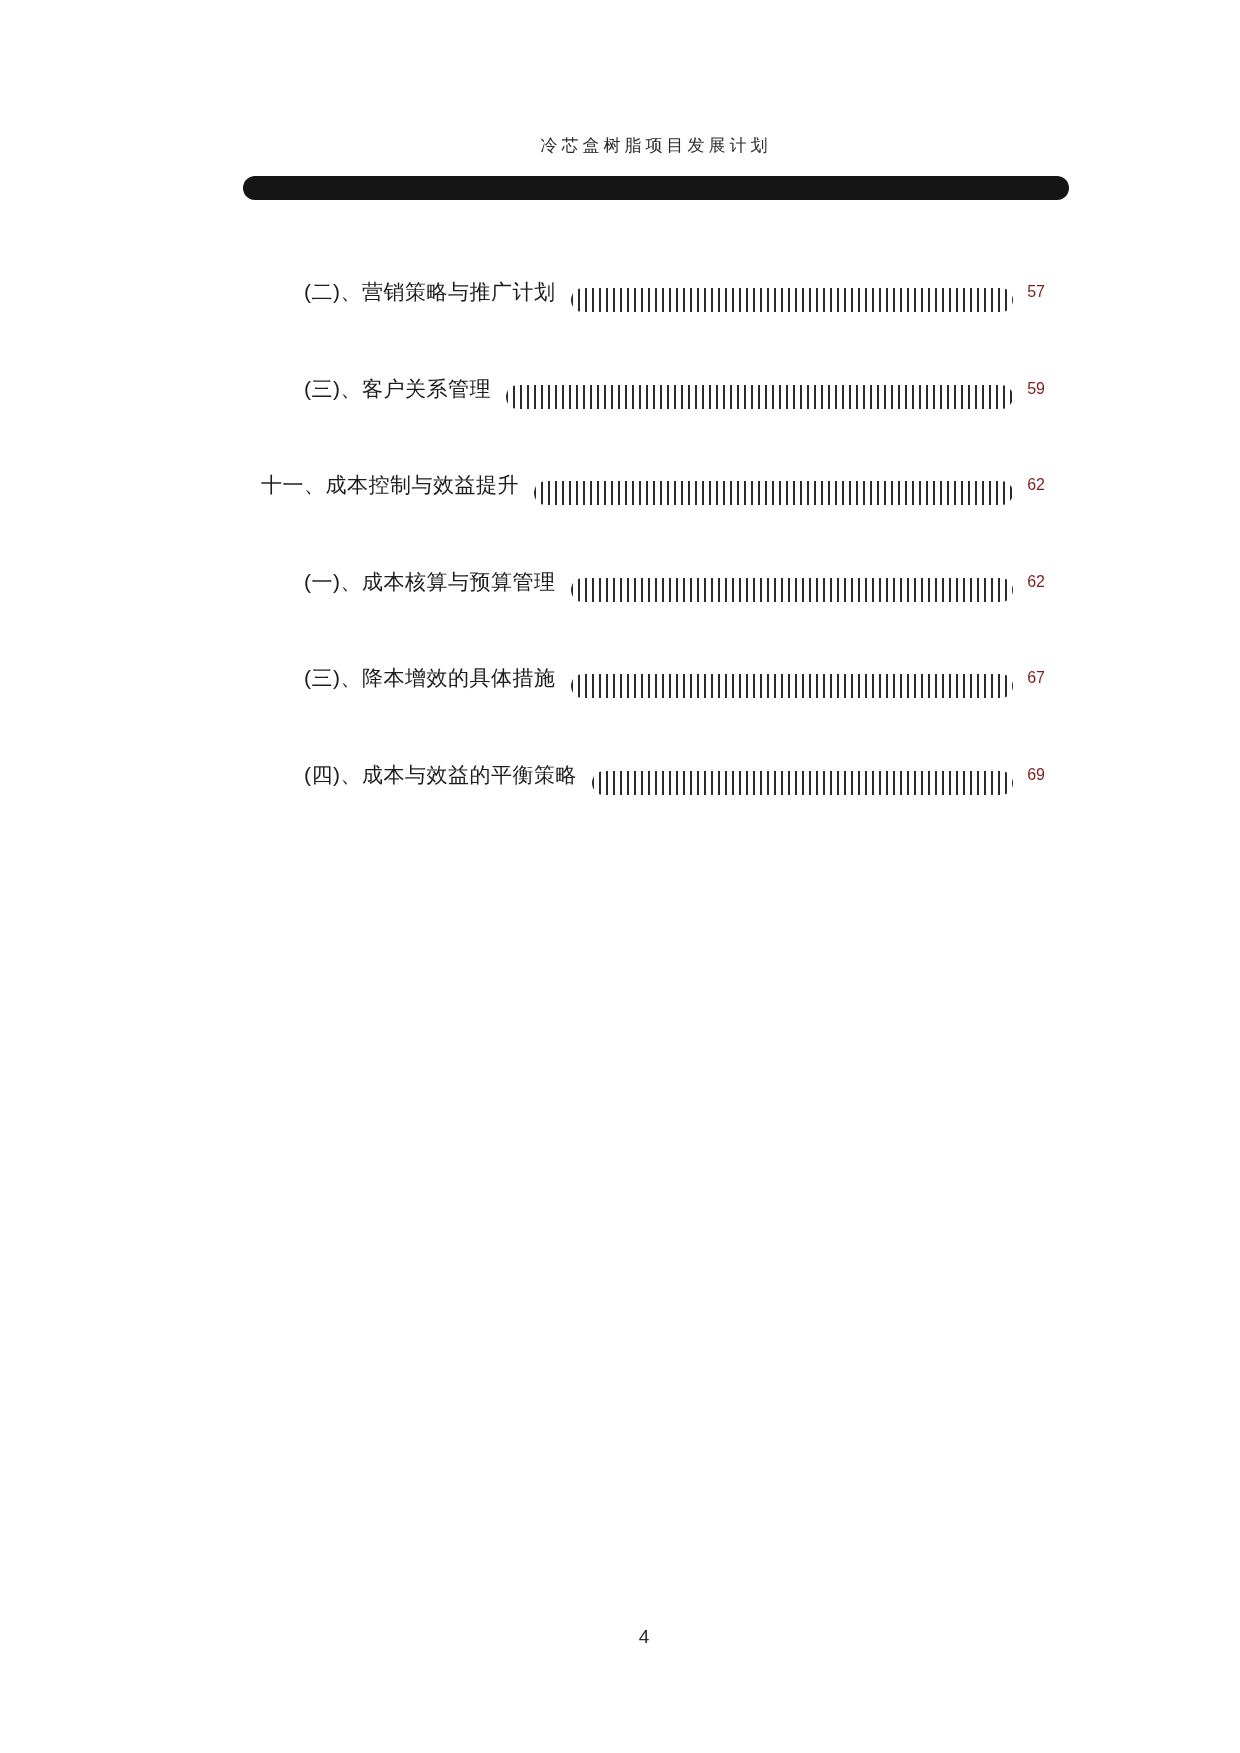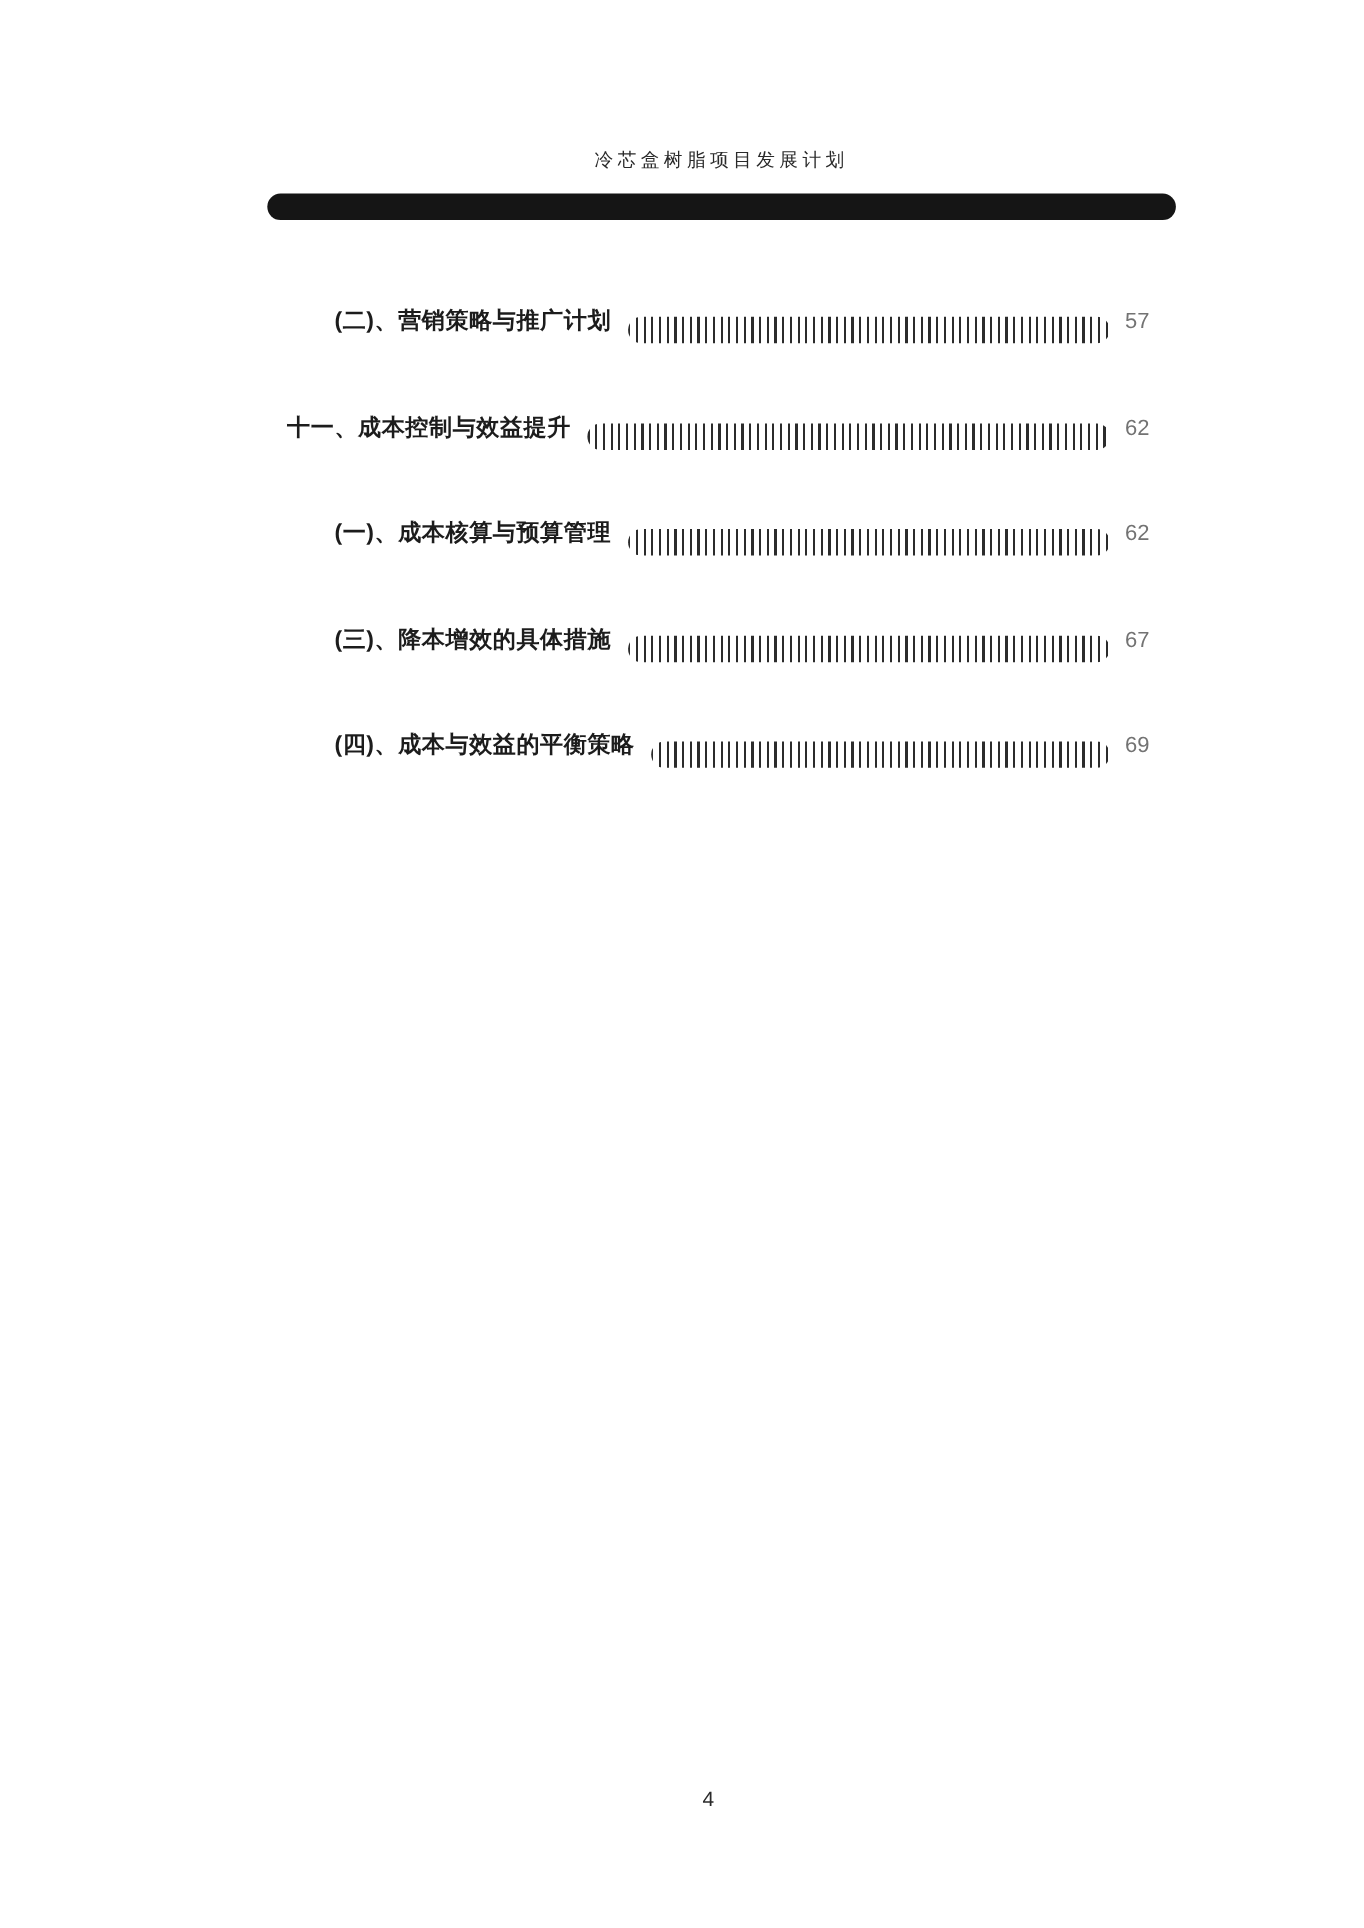--- a/index.html
+++ b/index.html
@@ -53,36 +53,35 @@
     margin-bottom: 24.5px;
     cursor: default;
   }
   .toc-row.level-1 { padding-left: 6px; }
   .toc-row.level-2 { padding-left: 49px; }
 
   .toc-label {
     white-space: nowrap;
     letter-spacing: 0.5px;
     color: #1c1c1c;
-    font-weight: bold;
   }
   .toc-dots {
     flex: 1 1 auto;
     height: 3px;
     margin: 0 2px 4px 3px;
     background-image: repeating-linear-gradient(
       to right,
       #2b2b2b 0px, #2b2b2b 2px,
       transparent 2px, transparent 7px
     );
   }
   .toc-page {
     white-space: nowrap;
-    font-size: 20px;
-    color: #737373;
+    font-size: 16px;
+    color: #7f1d1d;
   }
 
   
   .footer {
     position: absolute;
     left: 0;
     right: 0;
     top: 1590px;
     text-align: center;
   }
@@ -103,20 +102,25 @@
       <div class="header-rule"></div>
     </div>
 
     <div class="toc-list">
   <div class="toc-row level-2">
     <span class="toc-label">(二)、营销策略与推广计划</span>
     <span class="toc-dots"></span>
     <span class="toc-page">57</span>
   </div>
 
+  <div class="toc-row level-2">
+    <span class="toc-label">(三)、客户关系管理</span>
+    <span class="toc-dots"></span>
+    <span class="toc-page">59</span>
+  </div>
 
 
   <div class="toc-row level-1">
     <span class="toc-label">十一、成本控制与效益提升</span>
     <span class="toc-dots"></span>
     <span class="toc-page">62</span>
   </div>
 
   <div class="toc-row level-2">
     <span class="toc-label">(一)、成本核算与预算管理</span>

